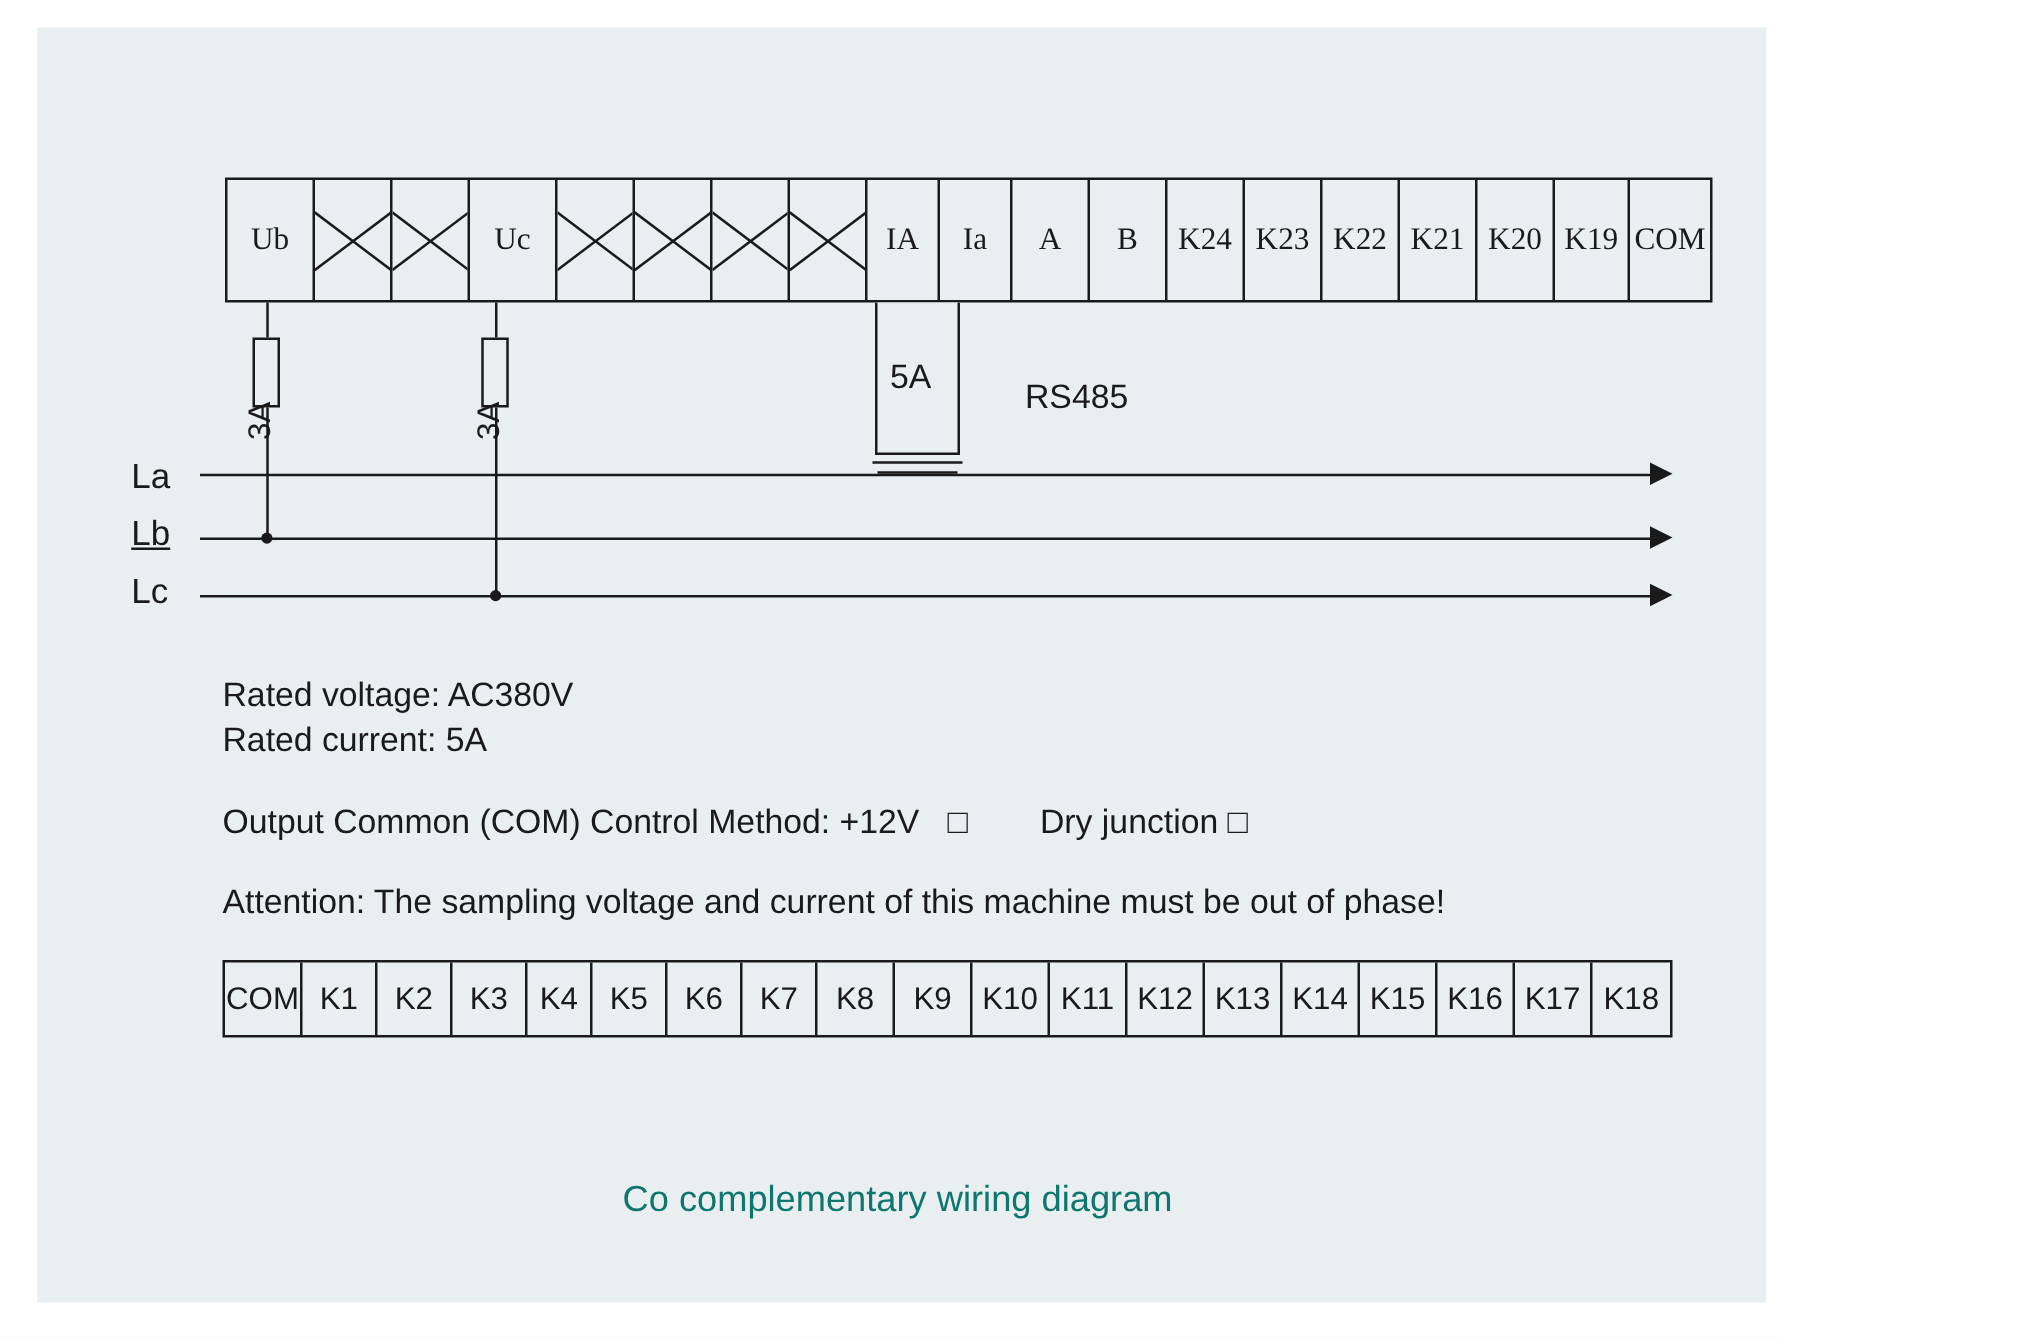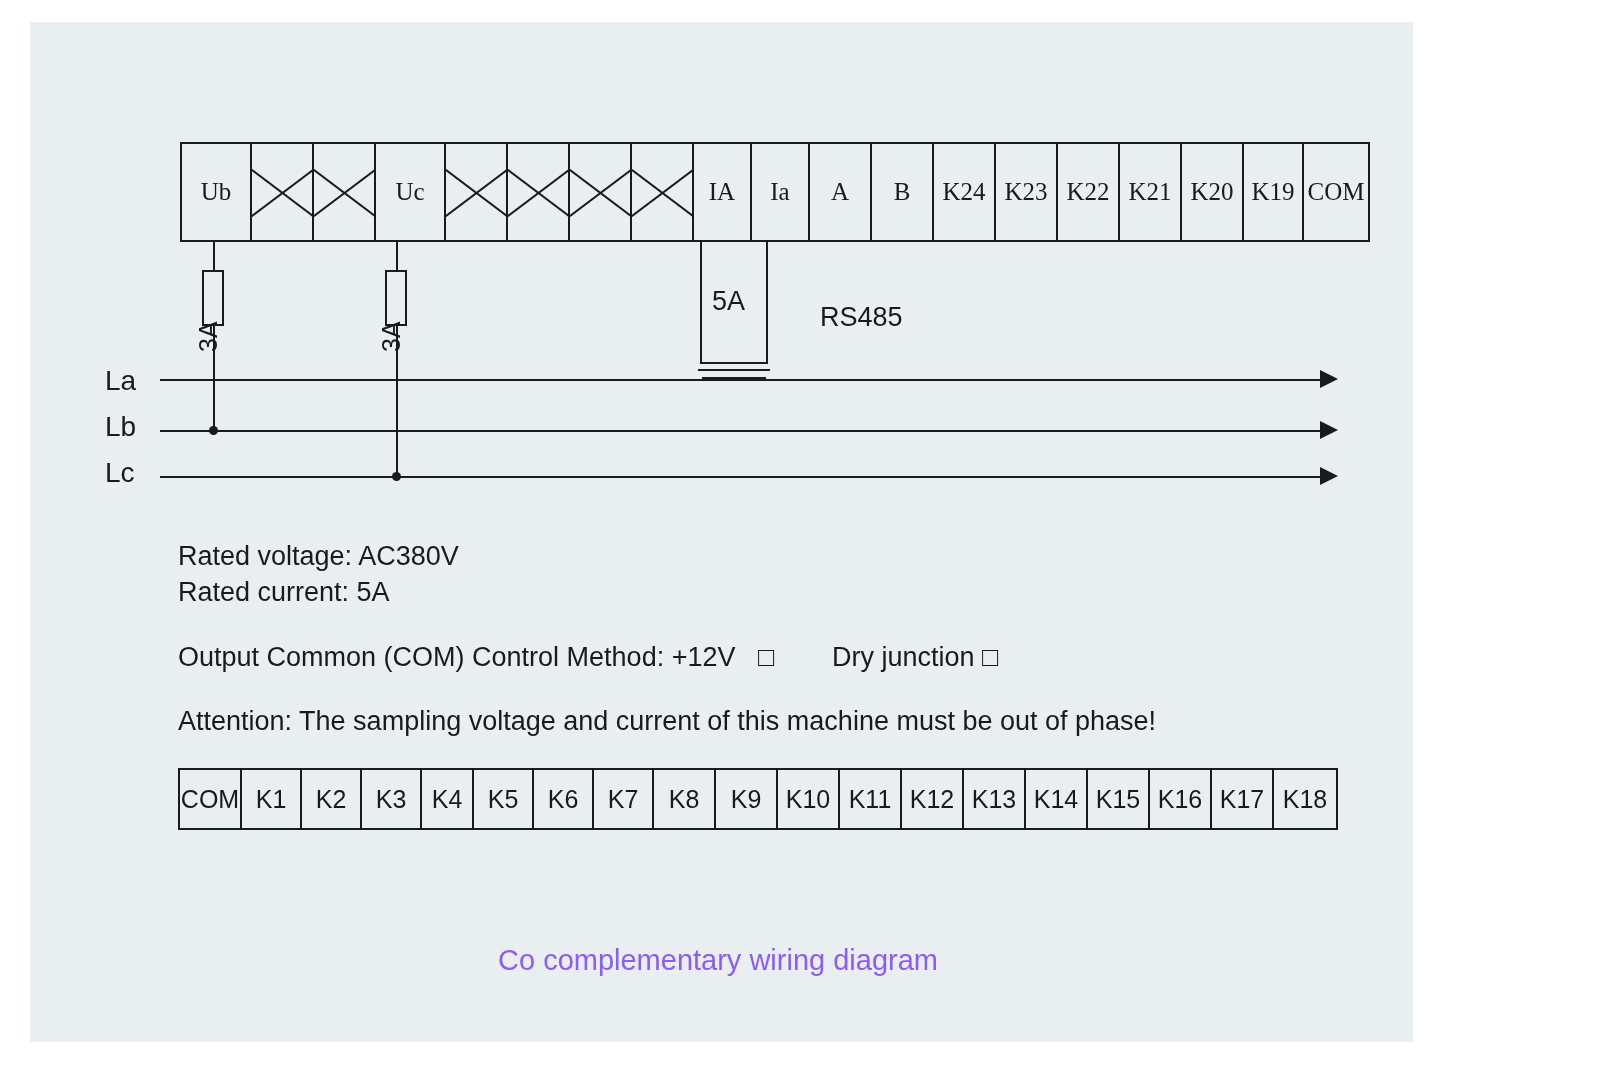--- a/index.html
+++ b/index.html
@@ -148,21 +148,21 @@
   }
   #ct-bar1 { position: absolute; left: 668px; top: 347px; width: 72px; height: 0; border-top: 2px solid #1a1a1a; }
   #ct-bar2 { position: absolute; left: 672px; top: 355px; width: 64px; height: 0; border-top: 2px solid #1a1a1a; }
 
   .phase-label { font-size: 28px; }
   .body-text { font-size: 27px; }
   .checkbox-glyph { font-size: 27px; }
   #caption {
     position: absolute;
     font-size: 29px;
-    color: #8b5cf6;
+    color: #0f766e;
     white-space: nowrap;
   }
 </style>
 </head>
 <body>
 
 <div id="page">
   <div id="canvas">
 
     <div id="top-strip">
@@ -226,21 +226,21 @@
     <div id="ct-box"></div>
     <div id="ct-bar1"></div>
     <div id="ct-bar2"></div>
     <div class="txt" style="left:682px; top:264px; font-size:27px;text-align:right;">5A</div>
     <div class="txt" style="left:790px; top:264px; font-size:27px;margin-top:16px;">RS485</div>
 
     <div class="txt phase-label" style="left:75px; top:343px;">La</div>
     <div class="hline" style="left:130px; top:357px; width:1172px;"></div>
     <div class="arrow" style="left:1290px; top:348px;"></div>
 
-    <div class="txt phase-label" style="left:75px; top:389px;">Lb</div>
+    <div class="txt phase-label" style="left:75px; top:389px;text-decoration:underline;">Lb</div>
     <div class="hline" style="left:130px; top:408px; width:1172px;"></div>
     <div class="arrow" style="left:1290px; top:399px;"></div>
 
     <div class="txt phase-label" style="left:75px; top:435px;">Lc</div>
     <div class="hline" style="left:130px; top:454px; width:1172px;"></div>
     <div class="arrow" style="left:1290px; top:445px;"></div>
 
     <div class="txt body-text" style="left:148px; top:519px;">Rated voltage: AC380V</div>
     <div class="txt body-text" style="left:148px; top:555px;">Rated current: 5A</div>
 

